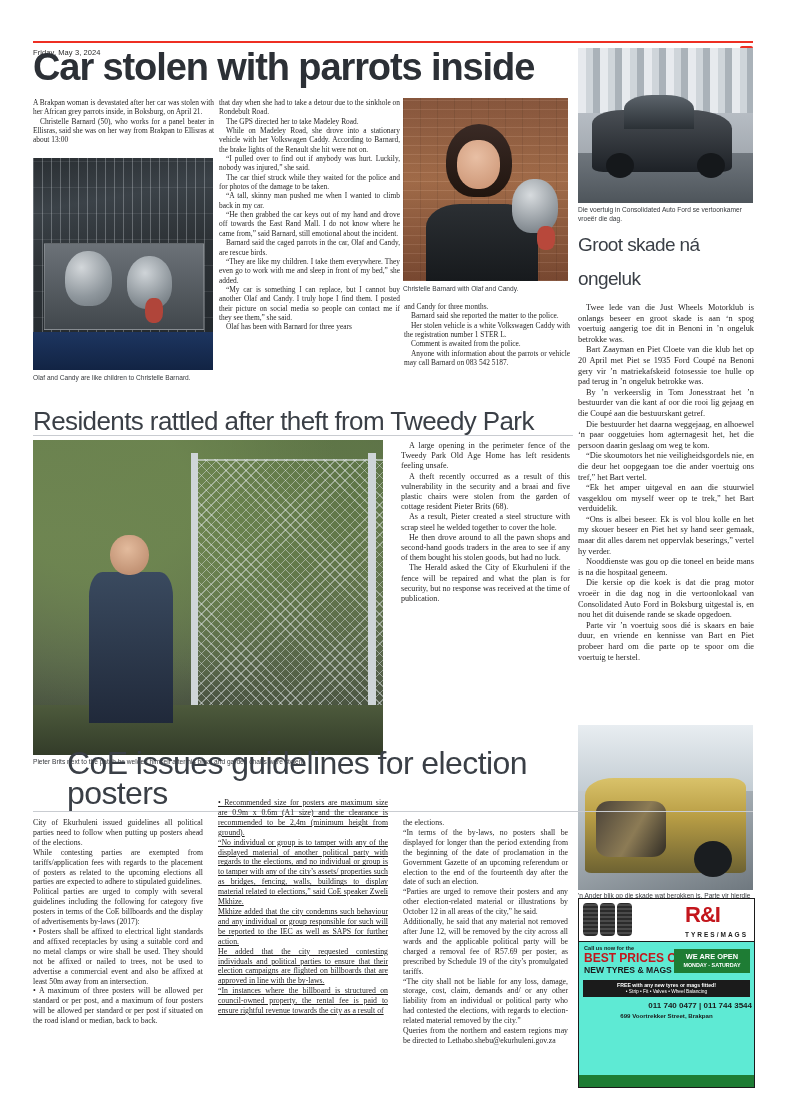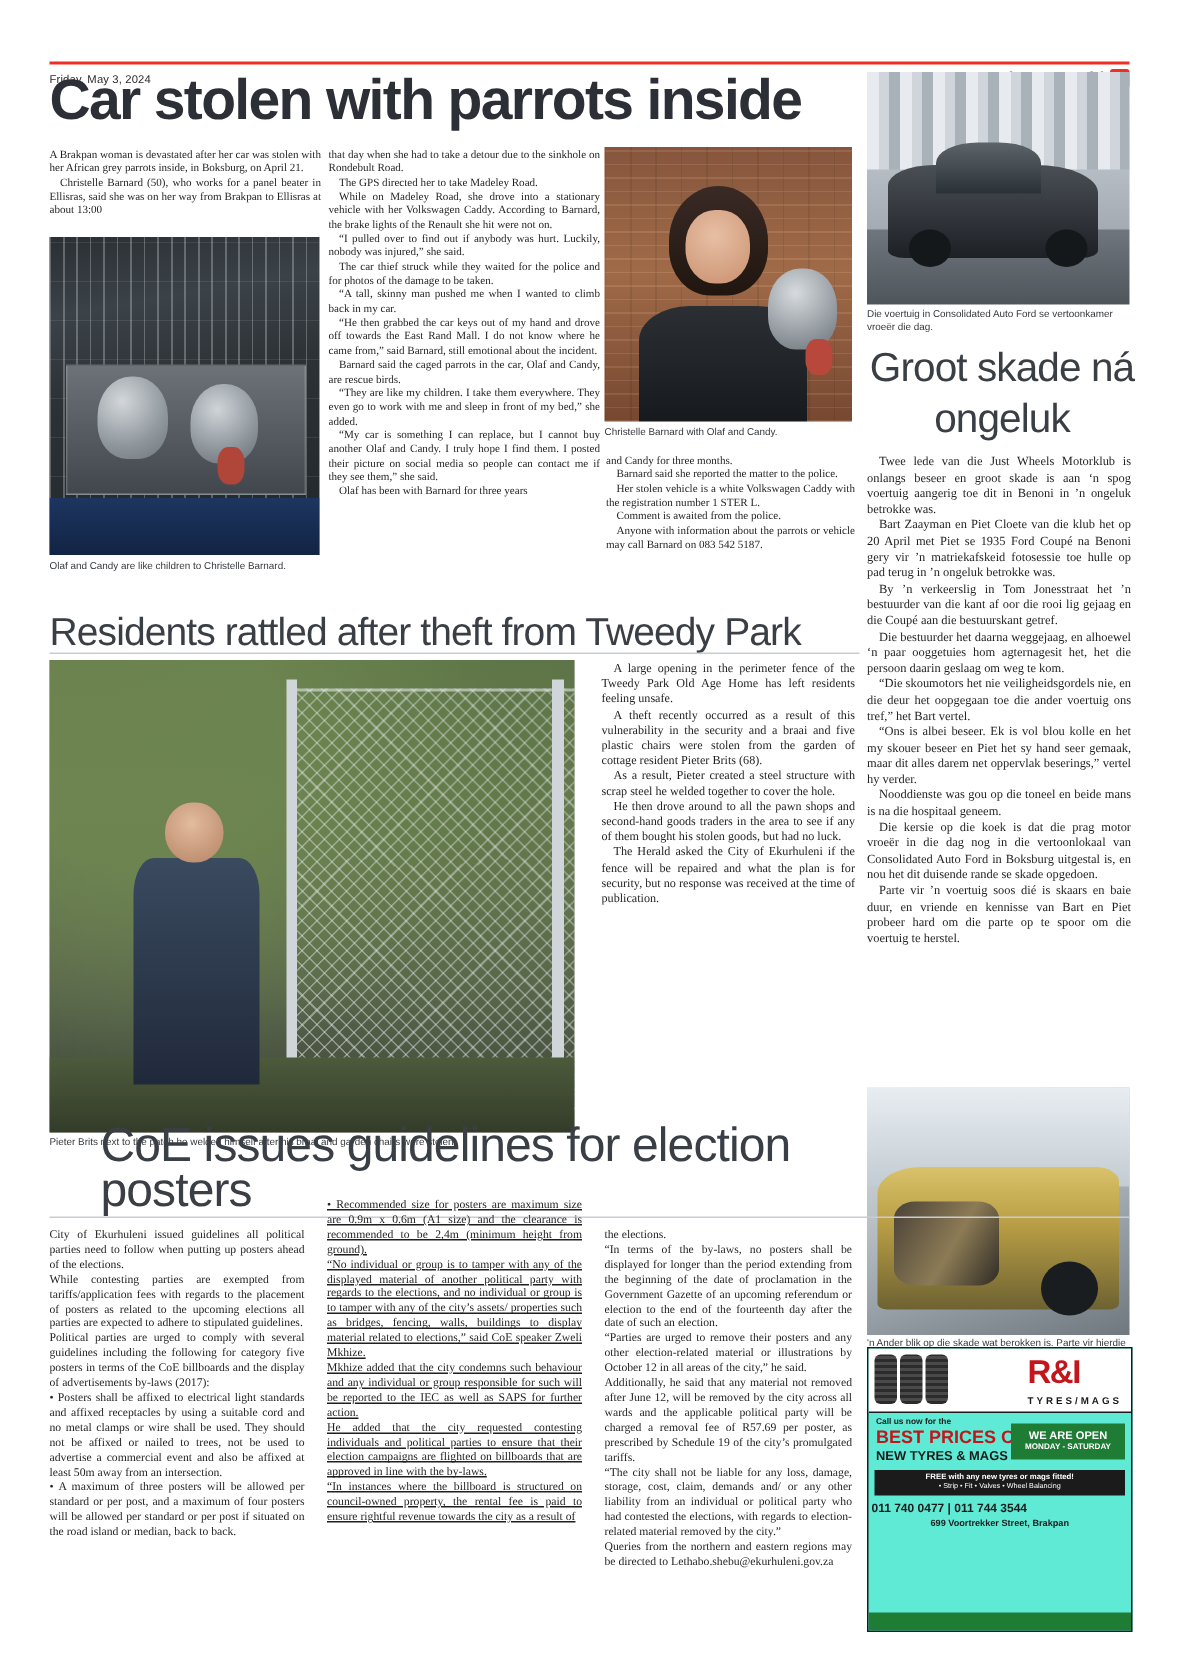--- a/index.html
+++ b/index.html
@@ -17,21 +17,21 @@
            width:13px;height:13px;display:flex;align-items:center;justify-content:center;border-radius:2px;}
   .mh-rule{position:absolute;left:33px;top:41px;width:720px;height:1.6px;background:#ee2f23;}
 
   
   .hl-black{font-family:"Liberation Sans",sans-serif;font-weight:bold;color:#2c3036;letter-spacing:-1.1px;}
   .hl-light{font-family:"Liberation Sans",sans-serif;font-weight:normal;color:#3a3f46;letter-spacing:-.6px;}
 
   #h1{position:absolute;left:33px;top:47px;width:545px;font-size:38px;line-height:40px;}
   #h2{position:absolute;left:33px;top:406px;width:540px;font-size:26px;line-height:30px;}
   #h3{position:absolute;left:33px;top:748px;width:540px;font-size:32px;line-height:30px;margin-left:34px;}
-  #h4{position:absolute;left:578px;top:228px;width:180px;font-size:27px;line-height:34px;text-align:center;}
+  #h4{position:absolute;left:578px;top:228px;width:180px;font-size:19px;line-height:34px;}
 
   .hr-thin{position:absolute;height:1px;background:#c9ccd1;}
 
   
   .col{position:absolute;font-family:"Liberation Serif",serif;font-size:7.4px;line-height:9.35px;
        color:#201f1f;text-align:justify;}
   .col p{margin:0;text-indent:7px;}
   .col p.first{text-indent:0;}
   .col.afr{font-size:8.3px;line-height:10.6px;}
   .col.afr p{text-indent:8px;}
@@ -131,21 +131,21 @@
   .ad-logo small{display:block;font-size:6.5px;letter-spacing:2px;color:#1b1b1b;text-align:center;margin-top:-2px;}
   .ad-call{font-family:"Liberation Sans",sans-serif;font-size:5.6px;font-weight:bold;color:#1b1b1b;padding:3px 5px 1px;}
   .ad-best{font-family:"Liberation Sans",sans-serif;font-weight:bold;font-size:12px;color:#c3161c;padding:0 5px;line-height:13px;}
   .ad-sub{font-family:"Liberation Sans",sans-serif;font-weight:bold;font-size:8.6px;color:#1b1b1b;padding:0 5px 3px;line-height:10px;}
   .ad-open{position:absolute;right:4px;top:50px;width:74px;background:#1e7c34;color:#fff;text-align:center;
            font-family:"Liberation Sans",sans-serif;font-weight:bold;font-size:7.4px;line-height:9px;padding:3px 1px;}
   .ad-open span{display:block;font-size:5.4px;font-weight:bold;}
   .ad-free{margin:2px 4px 0;background:#1b1b1b;color:#fff;text-align:center;
            font-family:"Liberation Sans",sans-serif;font-weight:bold;font-size:5.2px;padding:2px 1px;line-height:6.5px;}
   .ad-free em{display:block;font-style:normal;font-size:4.8px;font-weight:normal;}
-  .ad-phone{text-align:left;font-family:"Liberation Sans",sans-serif;font-weight:bold;font-size:8px;
+  .ad-phone{text-align:right;font-family:"Liberation Sans",sans-serif;font-weight:bold;font-size:8px;
             color:#1b1b1b;padding:4px 2px 0;}
   .ad-addr{text-align:center;font-family:"Liberation Sans",sans-serif;font-weight:bold;font-size:6.1px;color:#1b1b1b;padding:2px 2px;}
   .ad-green{position:absolute;left:0;bottom:0;width:100%;height:12px;background:#1e7c34;}
 </style>
 </head>
 <body>
 
 <div class="page">
 
   <div class="masthead">
@@ -219,20 +219,21 @@
   <div class="cap" style="left:578px;top:206px;width:176px;">Die voertuig in Consolidated Auto Ford se vertoonkamer vroeër die dag.</div>
 
   <div id="h4" class="hl-light">Groot skade ná ongeluk</div>
 
   <div class="col afr" id="p2" style="left:578px;top:303px;width:176px;">
     <p class="first">Twee lede van die Just Wheels Motorklub is onlangs beseer en groot skade is aan ‘n spog voertuig aangerig toe dit in Benoni in ’n ongeluk betrokke was.</p>
     <p>Bart Zaayman en Piet Cloete van die klub het op 20 April met Piet se 1935 Ford Coupé na Benoni gery vir ’n matriekafskeid fotosessie toe hulle op pad terug in ’n ongeluk betrokke was.</p>
     <p>By ’n verkeerslig in Tom Jonesstraat het ’n bestuurder van die kant af oor die rooi lig gejaag en die Coupé aan die bestuurskant getref.</p>
     <p>Die bestuurder het daarna weggejaag, en alhoewel ‘n paar ooggetuies hom agternagesit het, het die persoon daarin geslaag om weg te kom.</p>
     <p>“Die skoumotors het nie veiligheidsgordels nie, en die deur het oopgegaan toe die ander voertuig ons tref,” het Bart vertel.</p>
+    <p>“Ek het amper uitgeval en aan die stuurwiel vasgeklou om myself weer op te trek,” het Bart verduidelik.</p>
     <p>“Ons is albei beseer. Ek is vol blou kolle en het my skouer beseer en Piet het sy hand seer gemaak, maar dit alles darem net oppervlak beserings,” vertel hy verder.</p>
     <p>Nooddienste was gou op die toneel en beide mans is na die hospitaal geneem.</p>
     <p>Die kersie op die koek is dat die prag motor vroeër in die dag nog in die vertoonlokaal van Consolidated Auto Ford in Boksburg uitgestal is, en nou het dit duisende rande se skade opgedoen.</p>
     <p>Parte vir ’n voertuig soos dié is skaars en baie duur, en vriende en kennisse van Bart en Piet probeer hard om die parte op te spoor om die voertuig te herstel.</p>
   </div>
 
   <div class="photo" id="ph-car2">
     <div class="sky2"></div>
     <div class="bodyc"></div>
     <div class="dmg"></div>

